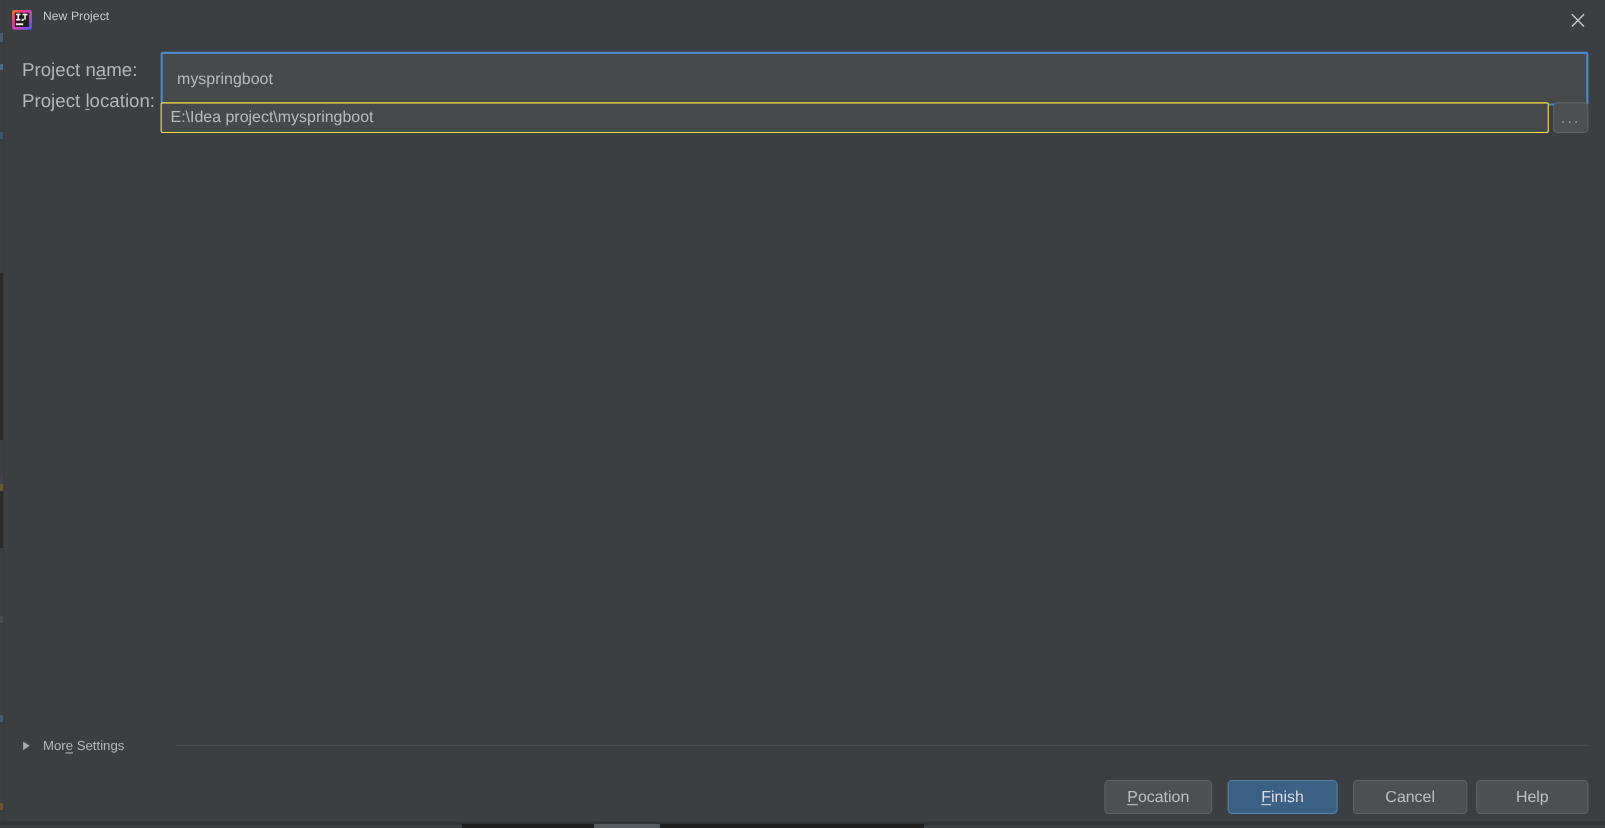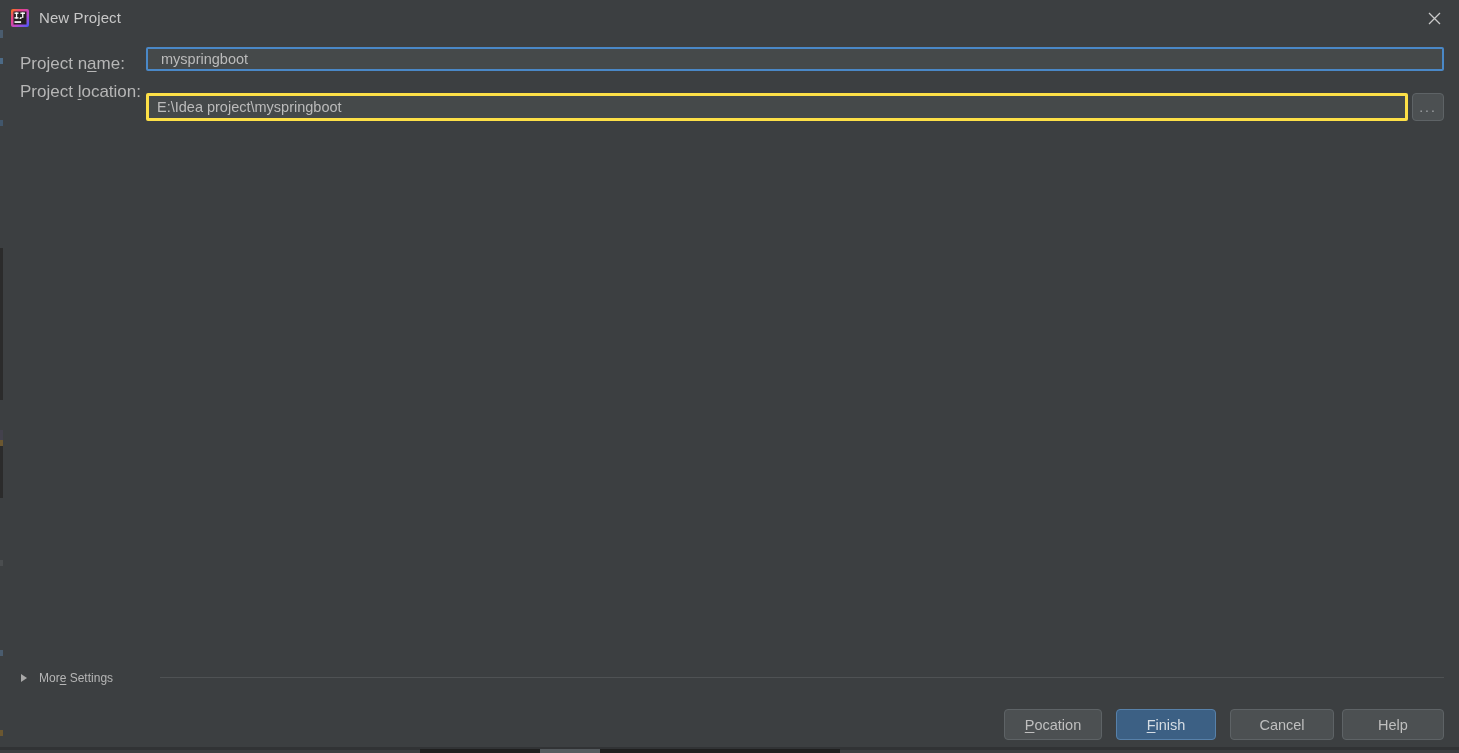--- a/index.html
+++ b/index.html
@@ -83,21 +83,21 @@
     width: 1456px; height: 37px;
   }
   .app-icon {
     position: absolute;
     left: 7px; top: 8px;
     width: 20px; height: 20px;
   }
   .title-text {
     position: absolute;
     left: 36px; top: 9px;
-    font-size: 15px;
+    font-size: 11px;
     color: #c8c8c8;
     letter-spacing: .1px;
   }
   .close-btn {
     position: absolute;
     right: 2px; top: 0;
     width: 46px; height: 37px;
     display: flex; align-items: center; justify-content: center;
     cursor: pointer;
   }
@@ -122,30 +122,30 @@
     box-sizing: border-box;
     background: #45494a;
     font-family: "Liberation Sans", sans-serif;
     font-size: 14.5px;
     color: #bbbbbb;
     padding: 0 8px;
     outline: none;
   }
   .field-name {
     left: 143px; top: 47px;
-    width: 1298px; height: 24px;
+    width: 1298px; height: 49px;
     border: 2px solid #4a88c7;
     border-radius: 2px;
     line-height: 29px;
     padding-left: 13px;
   }
   .field-loc {
     left: 143px; top: 93px;
     width: 1262px; height: 28px;
-    border: 3px solid #fde047;
+    border: 1px solid #fde047;
     border-radius: 2px;
     line-height: 26px;
   }
   .browse-btn {
     position: absolute;
     left: 1409px; top: 93px;
     width: 32px; height: 28px;
     box-sizing: border-box;
     background: #4c5052;
     border: 1px solid #5e6366;

